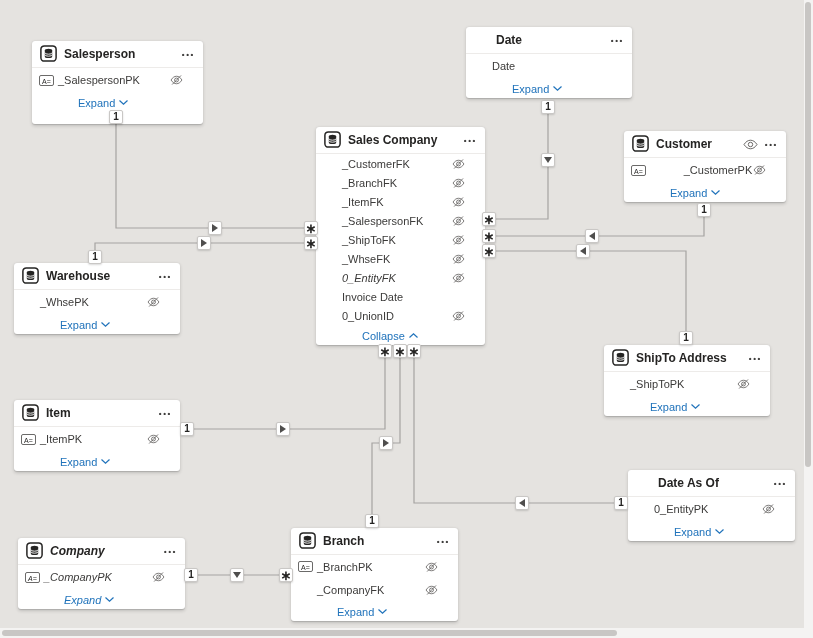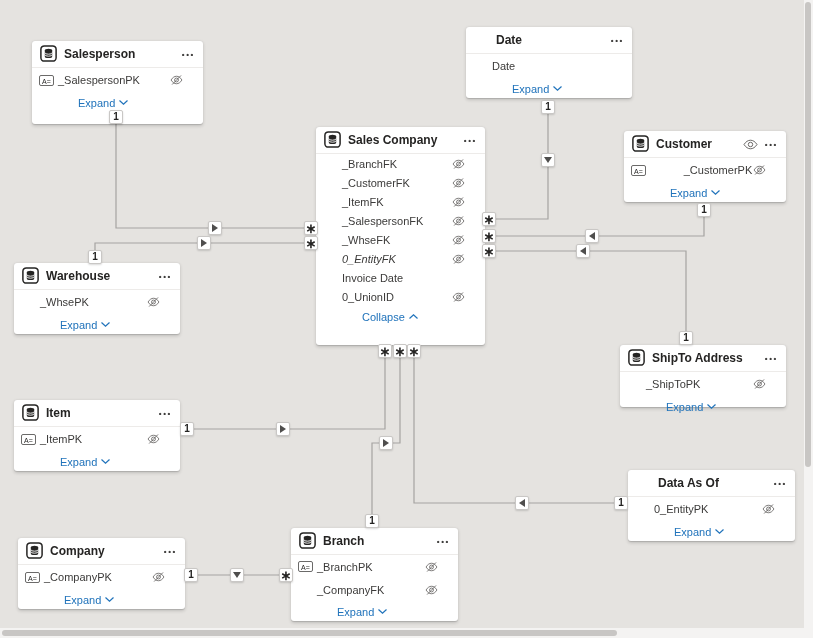--- a/index.html
+++ b/index.html
@@ -116,51 +116,61 @@
               <path d="M4.8 5.3 V11.5 A3.7 1.6 0 0 0 12.2 11.5 V5.3 Z" fill="#252423"></path>
               <path d="M4.8 7.5 A3.7 1.7 0 0 0 12.2 7.5" fill="none" stroke="#fff" stroke-width="0.9"></path>
               <path d="M4.8 9.5 A3.7 1.7 0 0 0 12.2 9.5" fill="none" stroke="#fff" stroke-width="0.9"></path>
             </svg></span>
           <span class="card-title">Sales Company</span>
           <span class="header-spacer"></span>
           <span class="more-dots">•••</span>
         </div>
         <div class="fields">
           <div class="field-row" style="height: 19px;">
+            <span class="field-name">_CustomerFK</span>
+            <span class="eye-off">
+              <svg width="13" height="13" viewBox="0 0 16 16">
+                <path d="M1.3 8 C3.2 4.9 5.5 3.4 8 3.4 C10.5 3.4 12.8 4.9 14.7 8 C12.8 11.1 10.5 12.6 8 12.6 C5.5 12.6 3.2 11.1 1.3 8 Z" fill="none" stroke="#605e5c"></path>
+                <circle cx="8" cy="8" r="2.4" fill="none" stroke="#605e5c"></circle>
+                <line x1="2.6" y1="13.6" x2="13.6" y2="2.4" stroke="#605e5c"></line>
+              </svg>
+            </span>
+          </div>
+          <div class="field-row" style="height: 19px;">
             <span class="field-name">_BranchFK</span>
             <span class="eye-off">
               <svg width="13" height="13" viewBox="0 0 16 16">
                 <path d="M1.3 8 C3.2 4.9 5.5 3.4 8 3.4 C10.5 3.4 12.8 4.9 14.7 8 C12.8 11.1 10.5 12.6 8 12.6 C5.5 12.6 3.2 11.1 1.3 8 Z" fill="none" stroke="#605e5c"></path>
                 <circle cx="8" cy="8" r="2.4" fill="none" stroke="#605e5c"></circle>
                 <line x1="2.6" y1="13.6" x2="13.6" y2="2.4" stroke="#605e5c"></line>
               </svg>
             </span>
           </div>
           <div class="field-row" style="height: 19px;">
-            <span class="field-name">_CustomerFK</span>
-            <span class="eye-off">
-              <svg width="13" height="13" viewBox="0 0 16 16">
-                <path d="M1.3 8 C3.2 4.9 5.5 3.4 8 3.4 C10.5 3.4 12.8 4.9 14.7 8 C12.8 11.1 10.5 12.6 8 12.6 C5.5 12.6 3.2 11.1 1.3 8 Z" fill="none" stroke="#605e5c"></path>
-                <circle cx="8" cy="8" r="2.4" fill="none" stroke="#605e5c"></circle>
-                <line x1="2.6" y1="13.6" x2="13.6" y2="2.4" stroke="#605e5c"></line>
-              </svg>
-            </span>
-          </div>
-          <div class="field-row" style="height: 19px;">
             <span class="field-name">_ItemFK</span>
             <span class="eye-off">
               <svg width="13" height="13" viewBox="0 0 16 16">
                 <path d="M1.3 8 C3.2 4.9 5.5 3.4 8 3.4 C10.5 3.4 12.8 4.9 14.7 8 C12.8 11.1 10.5 12.6 8 12.6 C5.5 12.6 3.2 11.1 1.3 8 Z" fill="none" stroke="#605e5c"></path>
                 <circle cx="8" cy="8" r="2.4" fill="none" stroke="#605e5c"></circle>
                 <line x1="2.6" y1="13.6" x2="13.6" y2="2.4" stroke="#605e5c"></line>
               </svg>
             </span>
           </div>
           <div class="field-row" style="height: 19px;">
             <span class="field-name">_SalespersonFK</span>
+            <span class="eye-off">
+              <svg width="13" height="13" viewBox="0 0 16 16">
+                <path d="M1.3 8 C3.2 4.9 5.5 3.4 8 3.4 C10.5 3.4 12.8 4.9 14.7 8 C12.8 11.1 10.5 12.6 8 12.6 C5.5 12.6 3.2 11.1 1.3 8 Z" fill="none" stroke="#605e5c"></path>
+                <circle cx="8" cy="8" r="2.4" fill="none" stroke="#605e5c"></circle>
+                <line x1="2.6" y1="13.6" x2="13.6" y2="2.4" stroke="#605e5c"></line>
+              </svg>
+            </span>
+          </div>
+          <div class="field-row" style="height: 19px;">
+            <span class="field-name">_ShipToFK</span>
             <span class="eye-off">
               <svg width="13" height="13" viewBox="0 0 16 16">
                 <path d="M1.3 8 C3.2 4.9 5.5 3.4 8 3.4 C10.5 3.4 12.8 4.9 14.7 8 C12.8 11.1 10.5 12.6 8 12.6 C5.5 12.6 3.2 11.1 1.3 8 Z" fill="none" stroke="#605e5c"></path>
                 <circle cx="8" cy="8" r="2.4" fill="none" stroke="#605e5c"></circle>
                 <line x1="2.6" y1="13.6" x2="13.6" y2="2.4" stroke="#605e5c"></line>
               </svg>
             </span>
           </div>
           <div class="field-row" style="height: 19px;">
             <span class="field-name">_WhseFK</span>
@@ -273,21 +283,21 @@
         </div>
         <div class="card-footer">
           <span class="expand-link">
             <span>Expand</span>
             <svg width="9" height="5" viewBox="0 0 9 5">
               <polyline points="0.5,0.5 4.5,4.2 8.5,0.5" fill="none" stroke="currentColor" stroke-width="1.2"></polyline>
             </svg>
           </span>
         </div>
       </div>
-      <div class="card" style="left: 604px; top: 345px; width: 166px; height: 62px; margin-left: 16px;">
+      <div class="card" style="left: 604px; top: 345px; width: 166px; height: 71px;">
         <div class="card-header">
           <span class="db-icon"><svg width="17" height="17" viewBox="0 0 17 17">
               <rect x="0.9" y="0.9" width="15.2" height="15.2" rx="3.4" fill="none" stroke="#252423" stroke-width="1.5"></rect>
               <ellipse cx="8.5" cy="5.3" rx="3.7" ry="1.6" fill="#252423"></ellipse>
               <path d="M4.8 5.3 V11.5 A3.7 1.6 0 0 0 12.2 11.5 V5.3 Z" fill="#252423"></path>
               <path d="M4.8 7.5 A3.7 1.7 0 0 0 12.2 7.5" fill="none" stroke="#fff" stroke-width="0.9"></path>
               <path d="M4.8 9.5 A3.7 1.7 0 0 0 12.2 9.5" fill="none" stroke="#fff" stroke-width="0.9"></path>
             </svg></span>
           <span class="card-title">ShipTo Address</span>
           <span class="header-spacer"></span>
@@ -344,21 +354,21 @@
           <span class="expand-link">
             <span>Expand</span>
             <svg width="9" height="5" viewBox="0 0 9 5">
               <polyline points="0.5,0.5 4.5,4.2 8.5,0.5" fill="none" stroke="currentColor" stroke-width="1.2"></polyline>
             </svg>
           </span>
         </div>
       </div>
       <div class="card no-icon" style="left: 628px; top: 470px; width: 167px; height: 71px;">
         <div class="card-header">
-          <span class="card-title">Data As Of</span>
+          <span class="card-title">Date As Of</span>
           <span class="header-spacer"></span>
           <span class="more-dots">•••</span>
         </div>
         <div class="fields">
           <div class="field-row" style="height: 24px;">
             <span class="field-name">0_EntityPK</span>
             <span class="eye-off">
               <svg width="13" height="13" viewBox="0 0 16 16">
                 <path d="M1.3 8 C3.2 4.9 5.5 3.4 8 3.4 C10.5 3.4 12.8 4.9 14.7 8 C12.8 11.1 10.5 12.6 8 12.6 C5.5 12.6 3.2 11.1 1.3 8 Z" fill="none" stroke="#605e5c"></path>
                 <circle cx="8" cy="8" r="2.4" fill="none" stroke="#605e5c"></circle>
@@ -369,21 +379,21 @@
         </div>
         <div class="card-footer">
           <span class="expand-link">
             <span>Expand</span>
             <svg width="9" height="5" viewBox="0 0 9 5">
               <polyline points="0.5,0.5 4.5,4.2 8.5,0.5" fill="none" stroke="currentColor" stroke-width="1.2"></polyline>
             </svg>
           </span>
         </div>
       </div>
-      <div class="card" style="left: 18px; top: 538px; width: 167px; height: 71px;">
+      <div class="card" style="left: 18px; top: 538px; width: 167px; height: 71px; font-style: italic;">
         <div class="card-header">
           <span class="db-icon"><svg width="17" height="17" viewBox="0 0 17 17">
               <rect x="0.9" y="0.9" width="15.2" height="15.2" rx="3.4" fill="none" stroke="#252423" stroke-width="1.5"></rect>
               <ellipse cx="8.5" cy="5.3" rx="3.7" ry="1.6" fill="#252423"></ellipse>
               <path d="M4.8 5.3 V11.5 A3.7 1.6 0 0 0 12.2 11.5 V5.3 Z" fill="#252423"></path>
               <path d="M4.8 7.5 A3.7 1.7 0 0 0 12.2 7.5" fill="none" stroke="#fff" stroke-width="0.9"></path>
               <path d="M4.8 9.5 A3.7 1.7 0 0 0 12.2 9.5" fill="none" stroke="#fff" stroke-width="0.9"></path>
             </svg></span>
           <span class="card-title">Company</span>
           <span class="header-spacer"></span>

